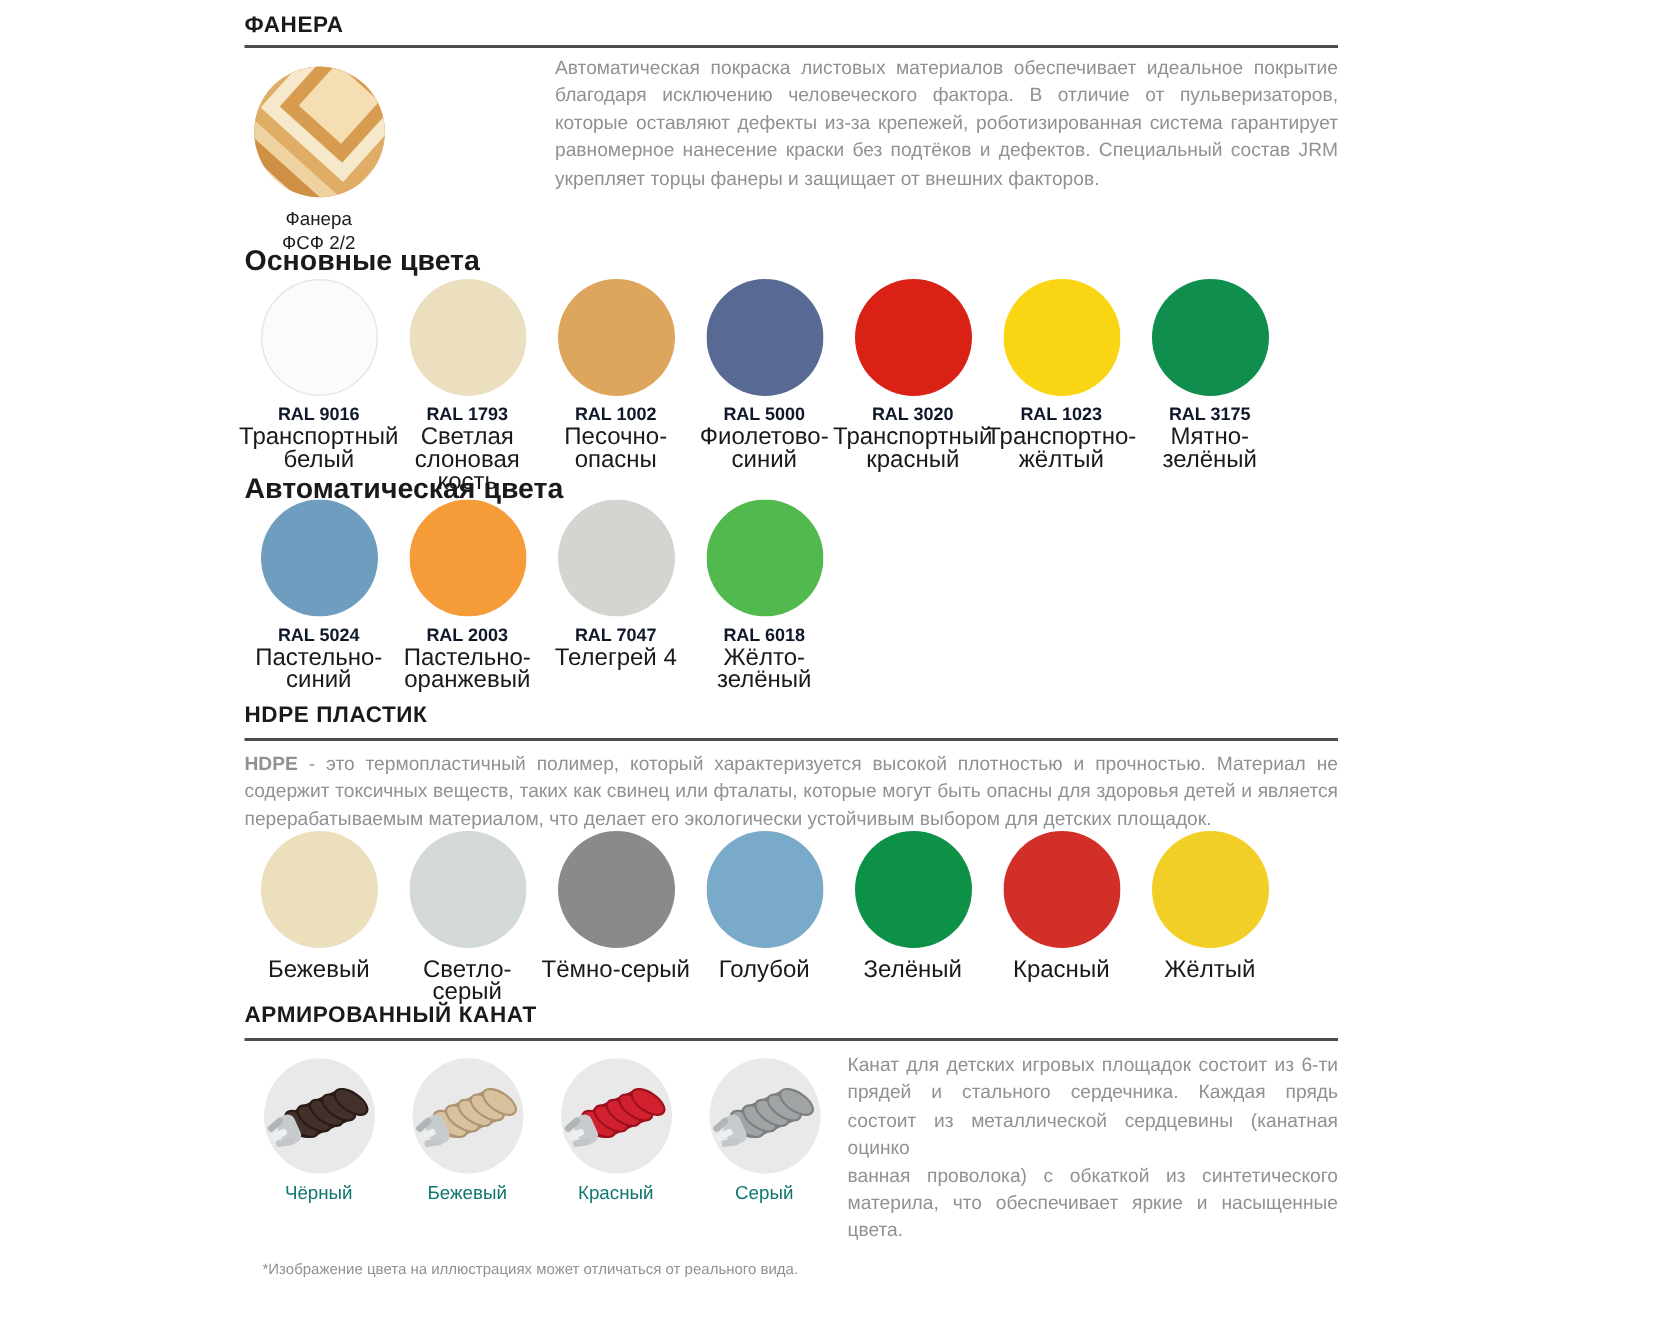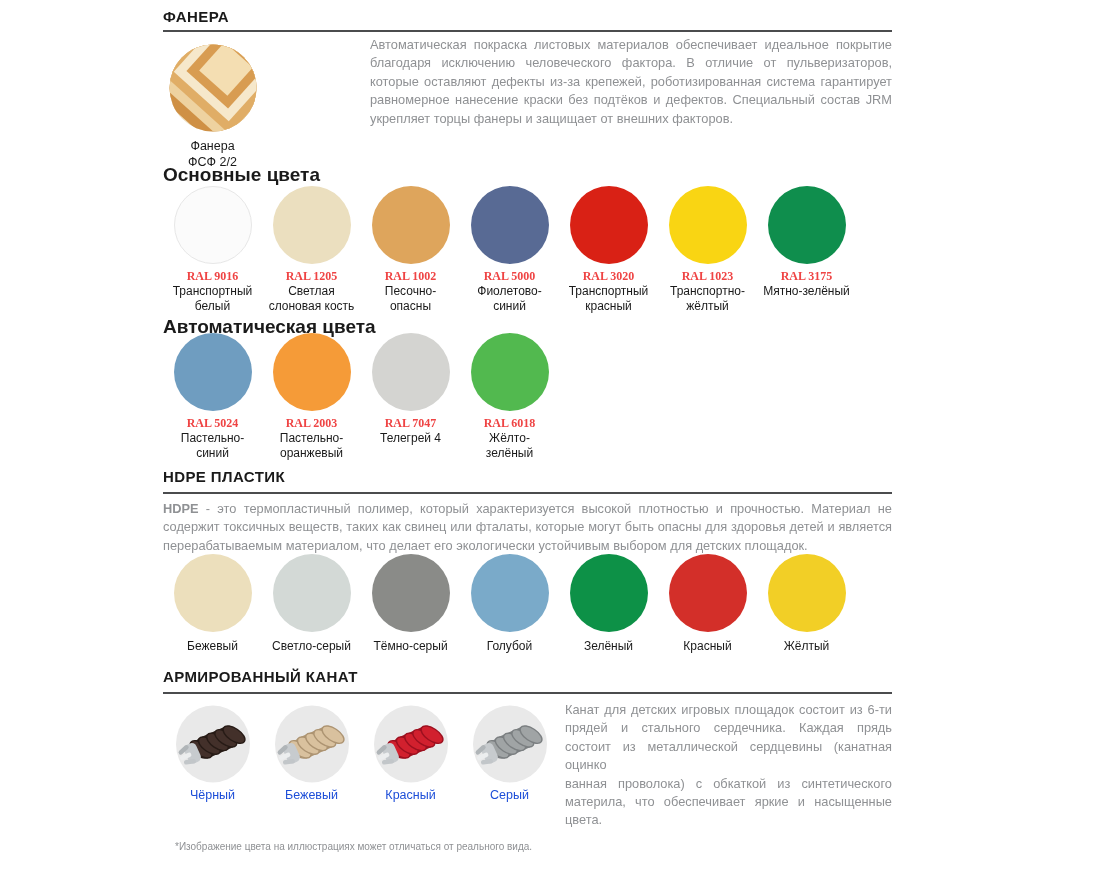--- a/index.html
+++ b/index.html
@@ -14,25 +14,25 @@
   .para { font-size:12.8px; line-height:18.4px; color:#8f9194; text-align:justify; }
   .pre { white-space:pre-line; }
   .lead { font-weight:700; }
   .sub-label { font-size:19px; font-weight:700; color:#1a1a1a; }
   .row { display:flex; }
   .cell { width:99px; display:flex; flex-direction:column; align-items:center; }
   .circle {
     width:78px; height:78px; border-radius:50%;
     border:1px solid transparent; margin-bottom:5px; flex:none;
   }
-  .ral { font-size:12px; font-weight:700; color:#ef4444; text-align:left; line-height:15px;font-family:Liberation Serif, serif; }
-  .cname { font-size:12px; color:#1a1a1a; text-align:center; line-height:15px; white-space:pre-line; }
+  .ral { font-size:12px; font-weight:700; color:#0f172a; text-align:left; line-height:15px; }
+  .cname { font-size:16px; color:#1a1a1a; text-align:center; line-height:15px; white-space:pre-line; }
   .ply-img, .rope-img { flex:none; line-height:0; }
   .ply-label { font-size:12.5px; font-weight:400; color:#1a1a1a; text-align:center; line-height:16px; white-space:pre-line; margin-top:6px; width:132px; }
-  .rope-label { font-size:12.5px; color:#1d4ed8; text-align:center; margin-top:4px; }
+  .rope-label { font-size:12.5px; color:#0f766e; text-align:center; margin-top:4px; }
   .footnote { font-size:10px; color:#8f9194; }
 </style>
 </head>
 <body>
 
 <div class="page">
 
   <div class="abs sec-title" style="top:8px; left:163px;">ФАНЕРА</div>
   <div class="abs rule" style="top:30px; left:163px; width:729px;"></div>
 
@@ -68,21 +68,21 @@
 
       <div class="cell">
         <div class="circle" style="background: rgb(251, 251, 251); border-color: rgb(231, 231, 231);"></div>
         <div class="ral">RAL 9016</div>
         <div class="cname">Транспортный
 белый</div>
       </div>
 
       <div class="cell">
         <div class="circle" style="background: rgb(235, 223, 191);"></div>
-        <div class="ral">RAL 1205</div>
+        <div class="ral">RAL 1793</div>
         <div class="cname">Светлая
 слоновая кость</div>
       </div>
 
       <div class="cell">
         <div class="circle" style="background: rgb(222, 165, 92);"></div>
         <div class="ral">RAL 1002</div>
         <div class="cname">Песочно-
 опасны</div>
       </div>

